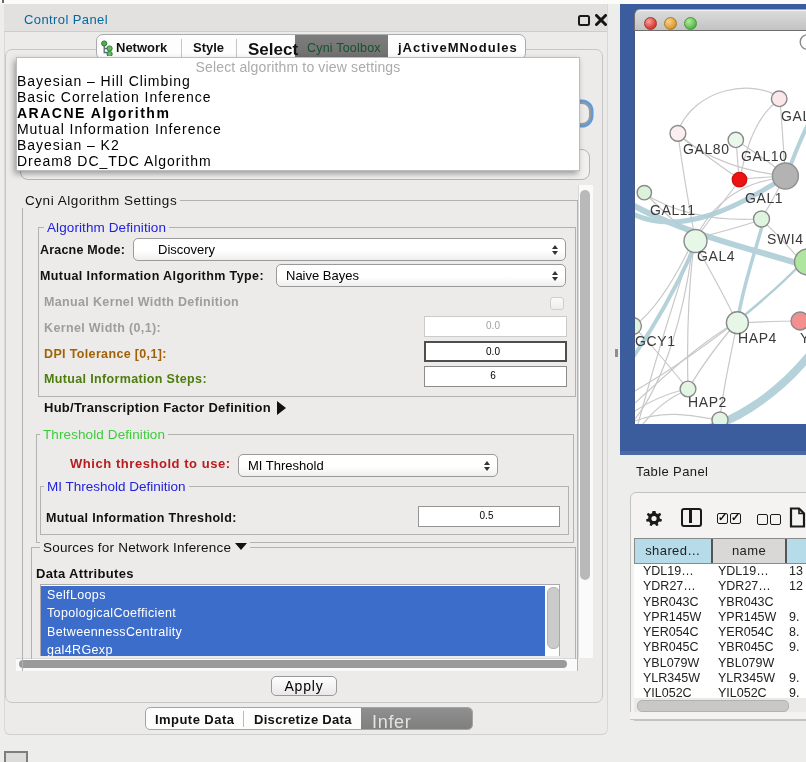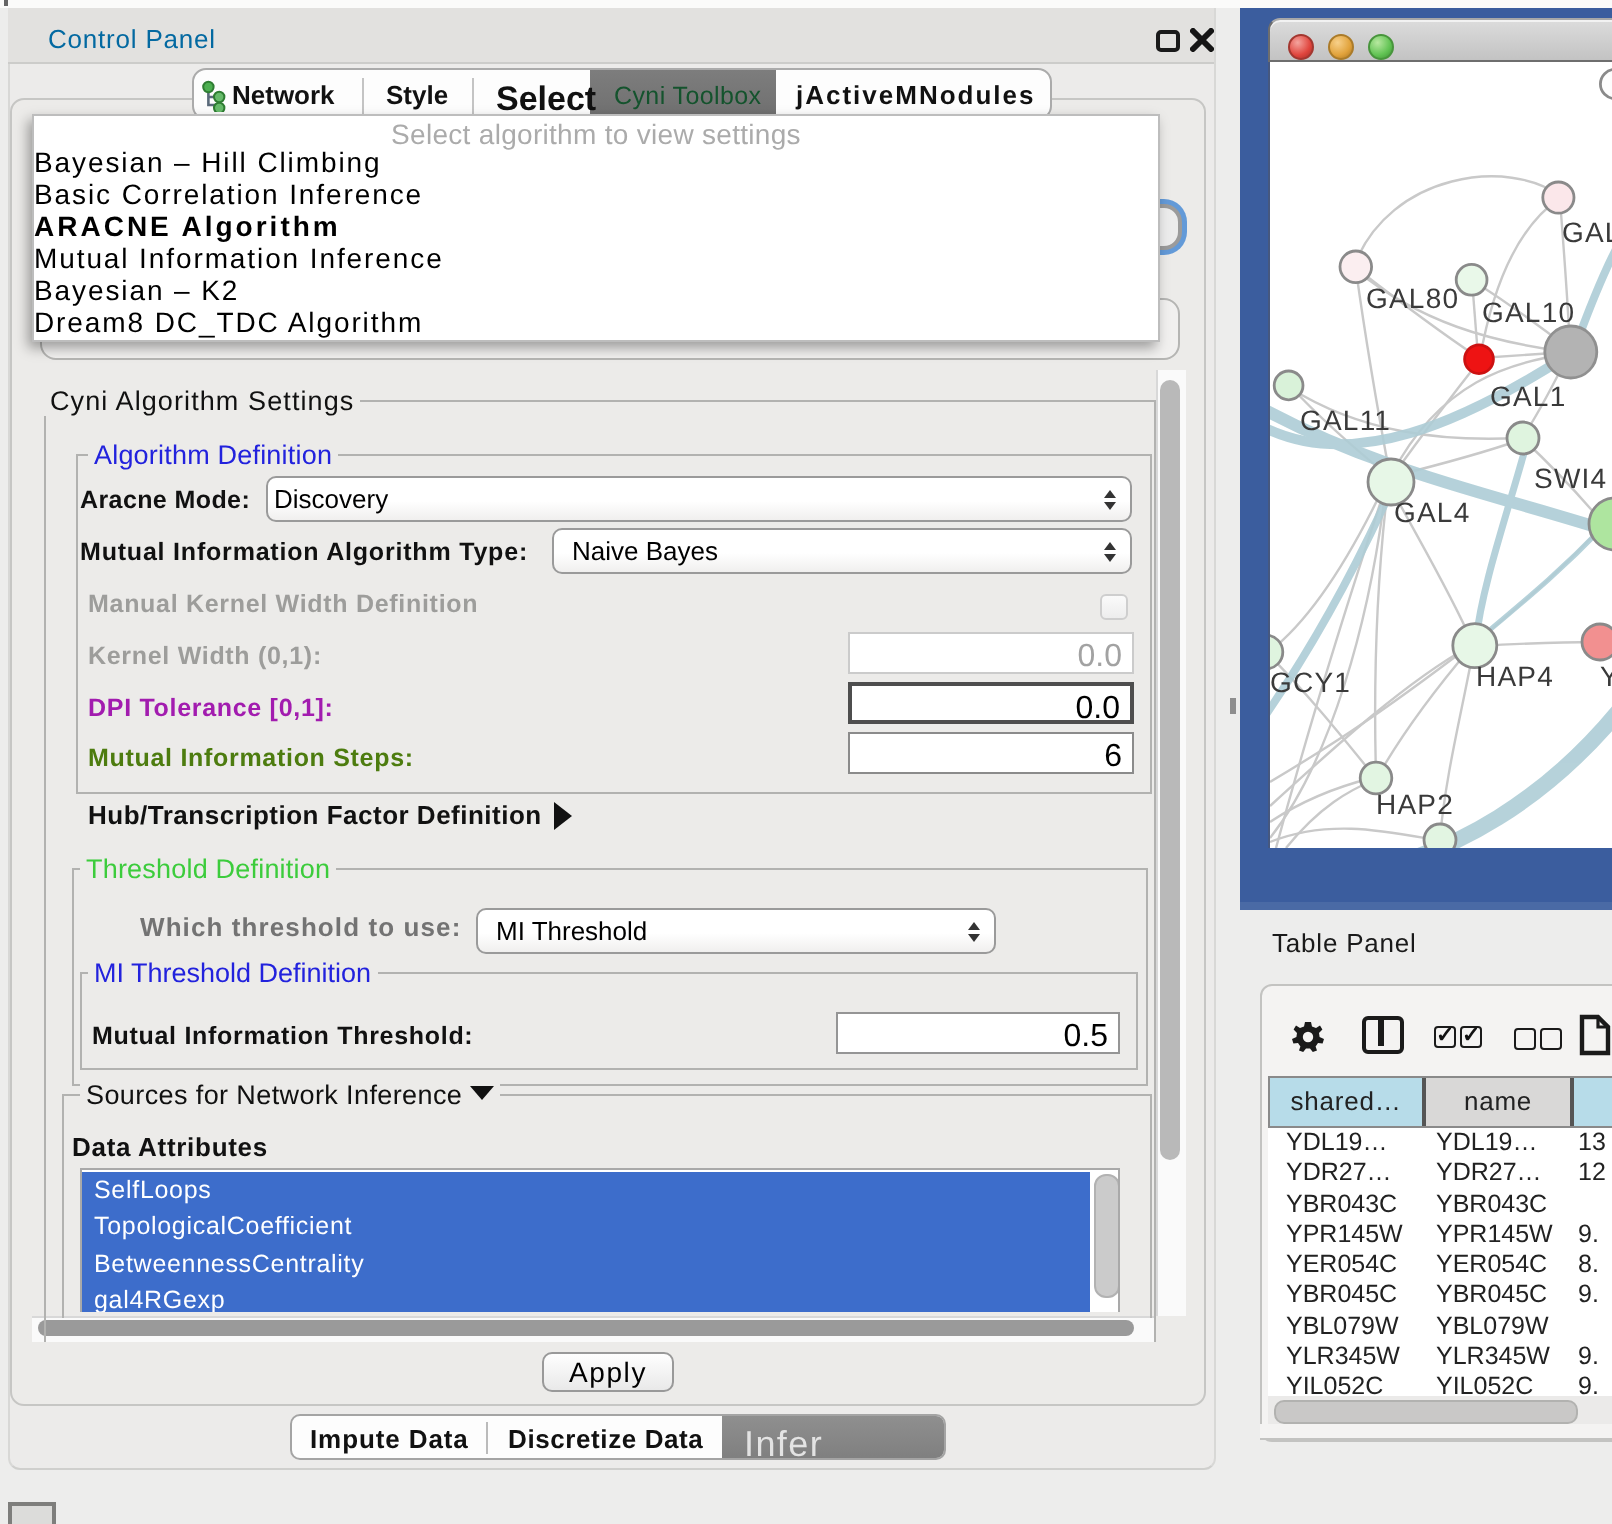--- a/index.html
+++ b/index.html
@@ -6,22 +6,22 @@
        font-family:"Liberation Sans",sans-serif;-webkit-font-smoothing:antialiased}
   .abs{position:absolute}
   .b{font-weight:bold}
   .combo{position:absolute;box-sizing:border-box;border:1px solid #9a9a9a;border-radius:5px;
     background:linear-gradient(#ffffff 55%,#f0efee);font-size:13px;color:#000;
     display:flex;align-items:center}
   .combo:after{content:"";position:absolute;right:7px;top:50%;margin-top:-5px;width:0;height:0;
     border-left:3.5px solid transparent;border-right:3.5px solid transparent;border-bottom:4.5px solid #333}
   .combo:before{content:"";position:absolute;right:7px;top:50%;margin-top:1px;width:0;height:0;
     border-left:3.5px solid transparent;border-right:3.5px solid transparent;border-top:4.5px solid #333}
-  .field{position:absolute;box-sizing:border-box;background:#fff;font-size:16px;
-    text-align:right;padding:3px 5px 0 0}
+  .field{position:absolute;box-sizing:border-box;background:#fff;font-size:10px;
+    text-align:center;padding:3px 5px 0 0}
   .light{position:absolute;width:11px;height:11px;border-radius:50%;border:1px solid}
   .cb{position:absolute;width:9px;height:9px;border:1.6px solid #1a1a1a;border-radius:2px}
   .cbk:after{content:"\2713";position:absolute;left:0px;top:-3px;font-size:11px;font-weight:bold;color:#111}
   .col{position:absolute;line-height:15.3px;white-space:nowrap}
 </style>
 </head>
 <body>
 
 <div class="abs" style="left:0;top:0;width:806px;height:4px;background:#fbfbfa"></div>
 <div class="abs" style="left:2px;top:0;width:2px;height:3px;background:#666"></div>
@@ -67,46 +67,46 @@
 <div class="abs" style="left:19px;top:660px;width:548px;height:8px;background:#9a9a9a;border-radius:4px"></div>
 
 <div class="abs" style="left:22px;top:200px;width:554px;height:470px;border:1px solid #b2b2b0;border-bottom:none"></div>
 <div class="abs" style="left:22px;top:193px;background:#ecebe9;padding:0 3px;font-size:13.5px;letter-spacing:.55px;color:#111">Cyni Algorithm Settings</div>
 
 <div class="abs" style="left:38px;top:227px;width:536px;height:168px;border:1px solid #b2b2b0"></div>
 <div class="abs" style="left:44px;top:220px;background:#ecebe9;padding:0 3px;font-size:13.5px;letter-spacing:.1px;color:#2222dd">Algorithm Definition</div>
 
 <div class="abs b" style="left:40px;top:243px;font-size:12.5px;letter-spacing:.2px;color:#111">Aracne Mode:</div>
 <div class="combo" style="left:133px;top:238px;width:433px;height:23px">
-    <span style="margin-left:3px">Discovery</span>
+    <span style="margin-left:24px">Discovery</span>
   </div>
 <div class="abs b" style="left:40px;top:269px;font-size:12.5px;letter-spacing:.4px;color:#111">Mutual Information Algorithm Type:</div>
 <div class="combo" style="left:276px;top:264px;width:290px;height:23px">
     <span style="margin-left:9px">Naive Bayes</span>
   </div>
 
 <div class="abs b" style="left:44px;top:295px;font-size:12.5px;letter-spacing:.35px;color:#9d9d9b">Manual Kernel Width Definition</div>
 <div class="abs" style="left:550px;top:297px;width:12px;height:11px;background:linear-gradient(#fafafa,#ededed);border:1px solid #cecece;border-radius:3px"></div>
 
 <div class="abs b" style="left:44px;top:321px;font-size:12.5px;letter-spacing:.35px;color:#9d9d9b">Kernel Width (0,1):</div>
 <div class="field" style="left:424px;top:316px;width:143px;height:21px;border:1px solid #cbcbcb;color:#a2a2a2">0.0</div>
 
-<div class="abs b" style="left:44px;top:347px;font-size:12.5px;letter-spacing:.35px;color:#a21caf">DPI Tolerance [0,1]:</div>
+<div class="abs b" style="left:44px;top:347px;font-size:12.5px;letter-spacing:.35px;color:#a16207">DPI Tolerance [0,1]:</div>
 <div class="field" style="left:424px;top:341px;width:143px;height:21px;border:2px solid #4e4e4e;color:#000">0.0</div>
 
 <div class="abs b" style="left:44px;top:372px;font-size:12.5px;letter-spacing:.35px;color:#4d7c0f">Mutual Information Steps:</div>
 <div class="field" style="left:424px;top:366px;width:143px;height:21px;border:1px solid #8b8b8b;color:#000">6</div>
 
 <div class="abs b" style="left:44px;top:400px;font-size:13px;letter-spacing:.25px;color:#111">Hub/Transcription Factor Definition</div>
 <div class="abs" style="left:277px;top:401px;width:0;height:0;border-left:9px solid #111;border-top:7px solid transparent;border-bottom:7px solid transparent"></div>
 
 <div class="abs" style="left:36px;top:434px;width:536px;height:107px;border:1px solid #b2b2b0"></div>
 <div class="abs" style="left:40px;top:427px;background:#ecebe9;padding:0 3px;font-size:13.5px;letter-spacing:.1px;color:#3ccc3c">Threshold Definition</div>
 
-<div class="abs b" style="left:70px;top:456px;font-size:13px;letter-spacing:.55px;color:#737373">Which threshold to use:</div>
+<div class="abs b" style="left:70px;top:456px;font-size:13px;letter-spacing:.55px;color:#b91c1c">Which threshold to use:</div>
 <div class="combo" style="left:238px;top:454px;width:260px;height:23px">
     <span style="margin-left:9px">MI Threshold</span>
   </div>
 
 <div class="abs" style="left:40px;top:486px;width:527px;height:47px;border:1px solid #b2b2b0"></div>
 <div class="abs" style="left:44px;top:479px;background:#ecebe9;padding:0 3px;font-size:13.5px;color:#2222dd">MI Threshold Definition</div>
 <div class="abs b" style="left:46px;top:511px;font-size:12.5px;letter-spacing:.35px;color:#111">Mutual Information Threshold:</div>
 <div class="field" style="left:418px;top:506px;width:142px;height:21px;border:1px solid #959595;color:#000">0.5</div>
 
 <div class="abs" style="left:31px;top:547px;width:543px;height:111px;border:1px solid #b2b2b0;border-bottom:none"></div>

